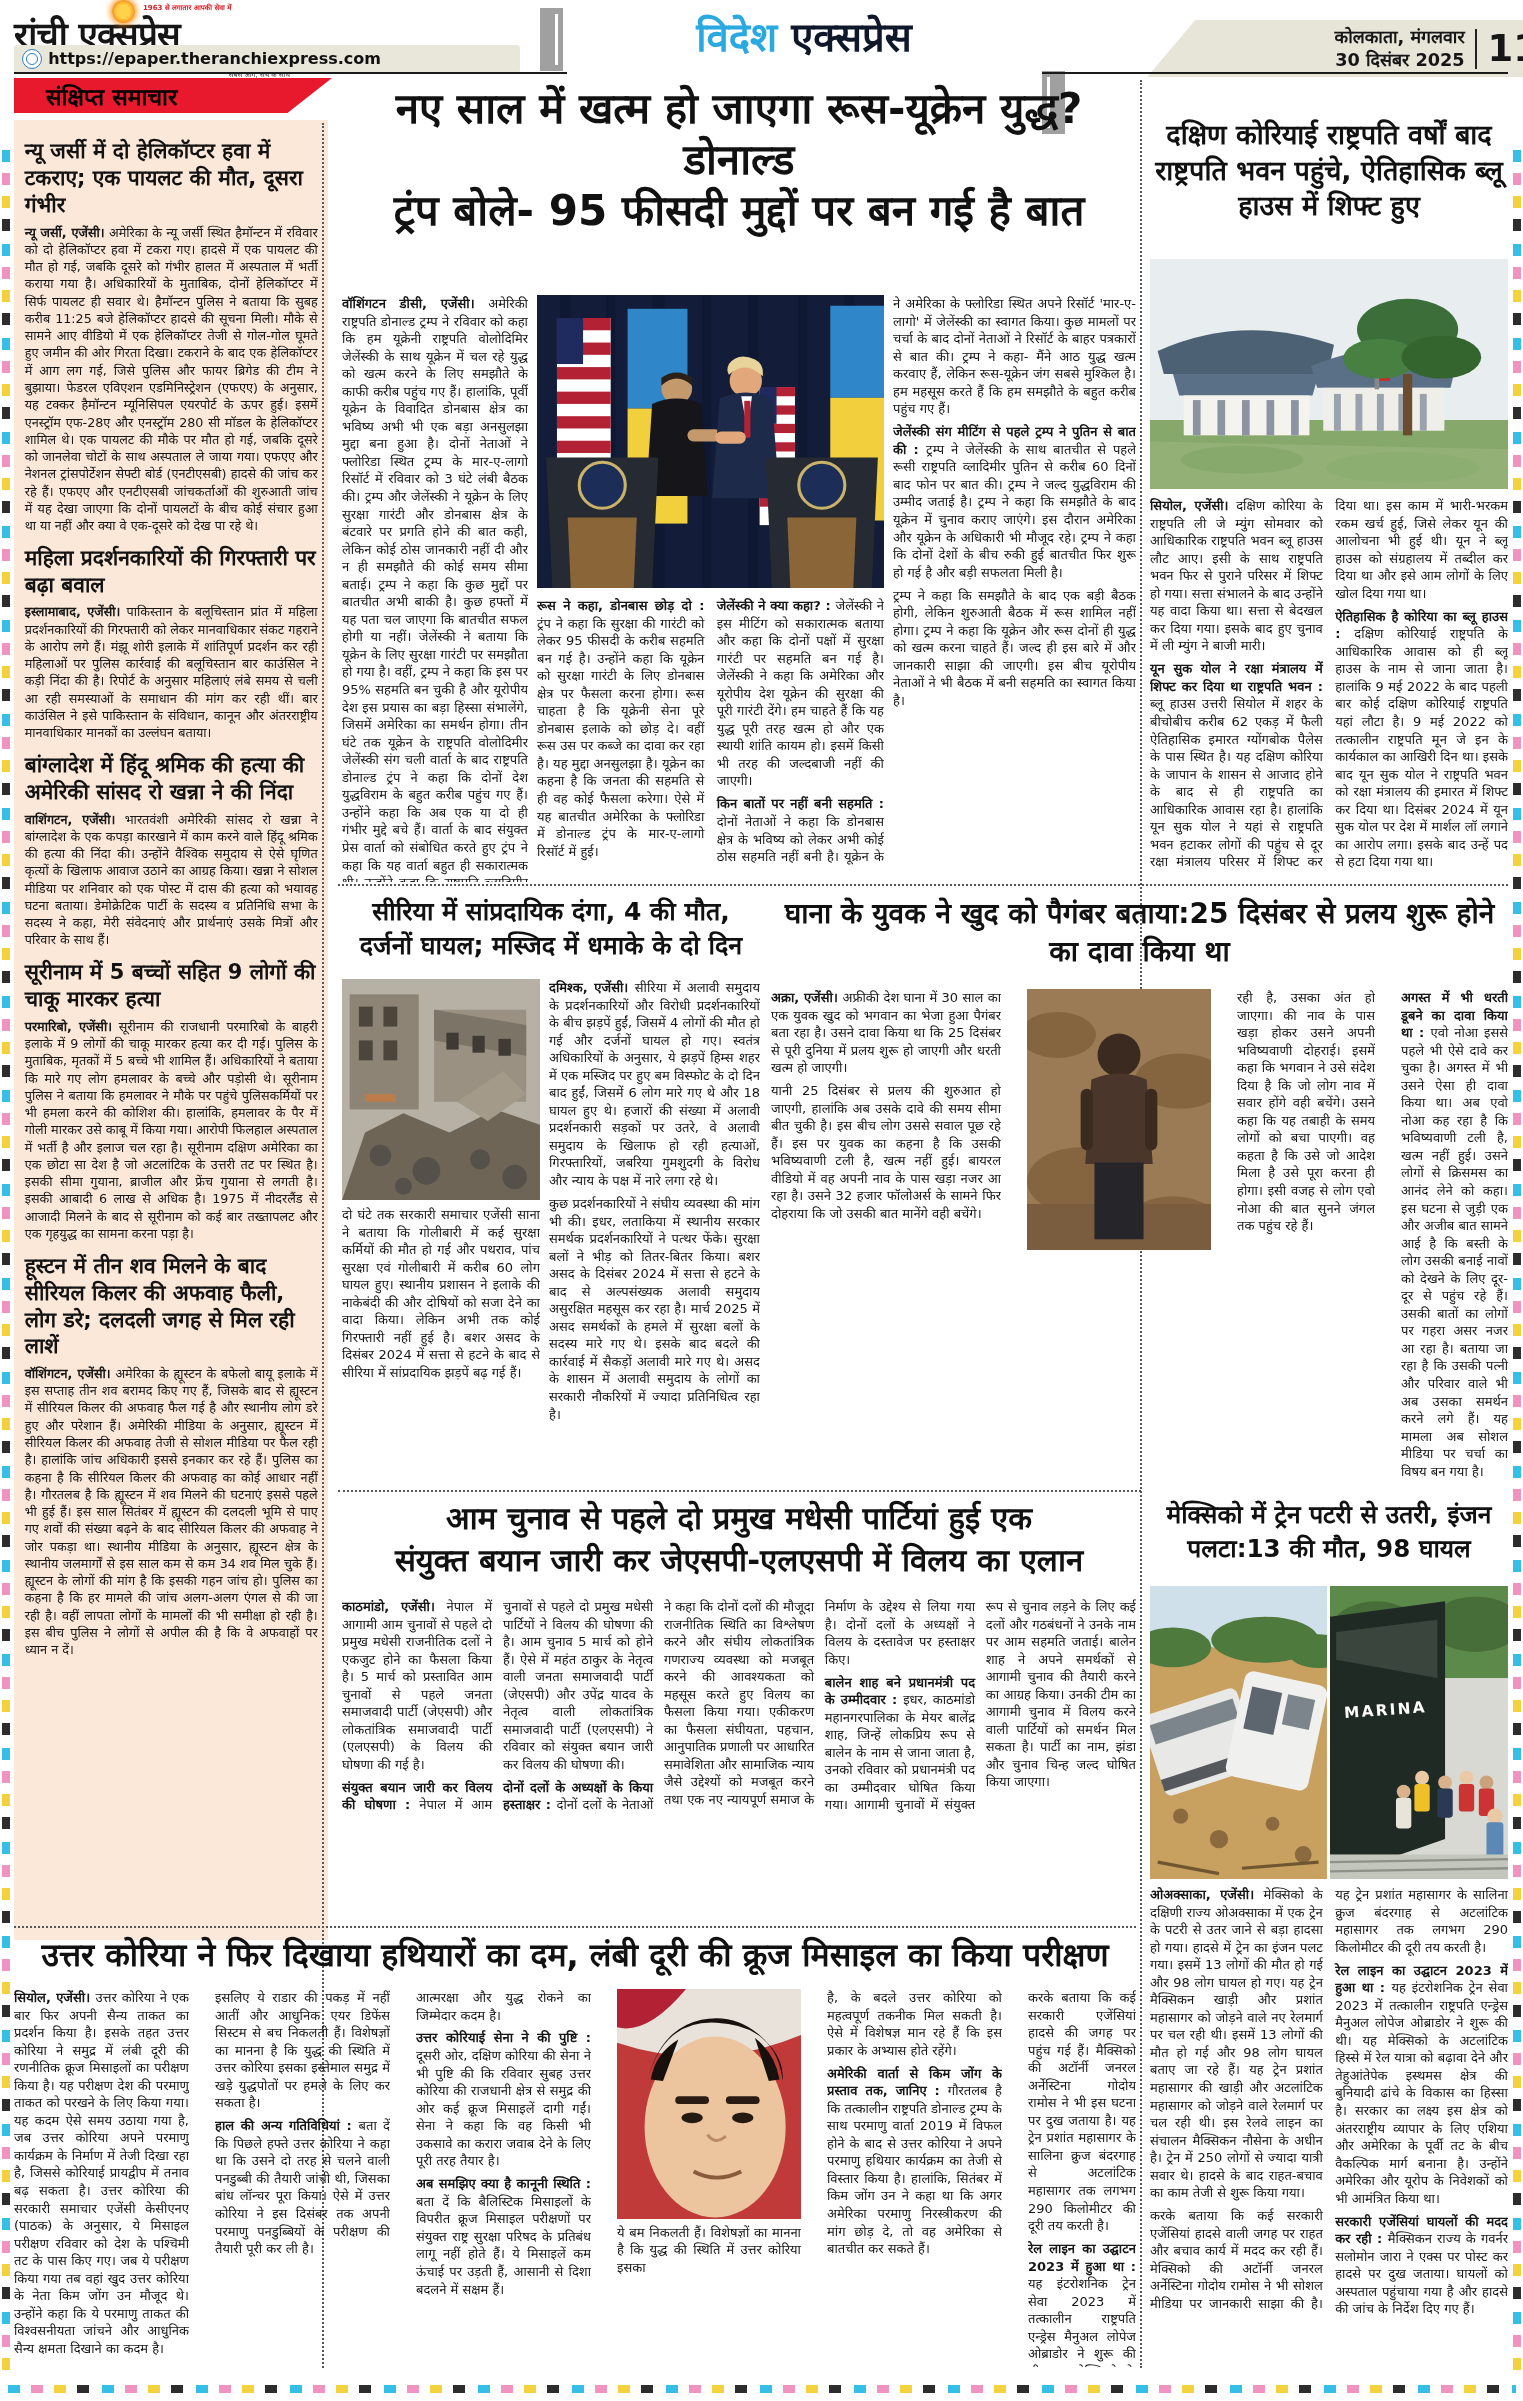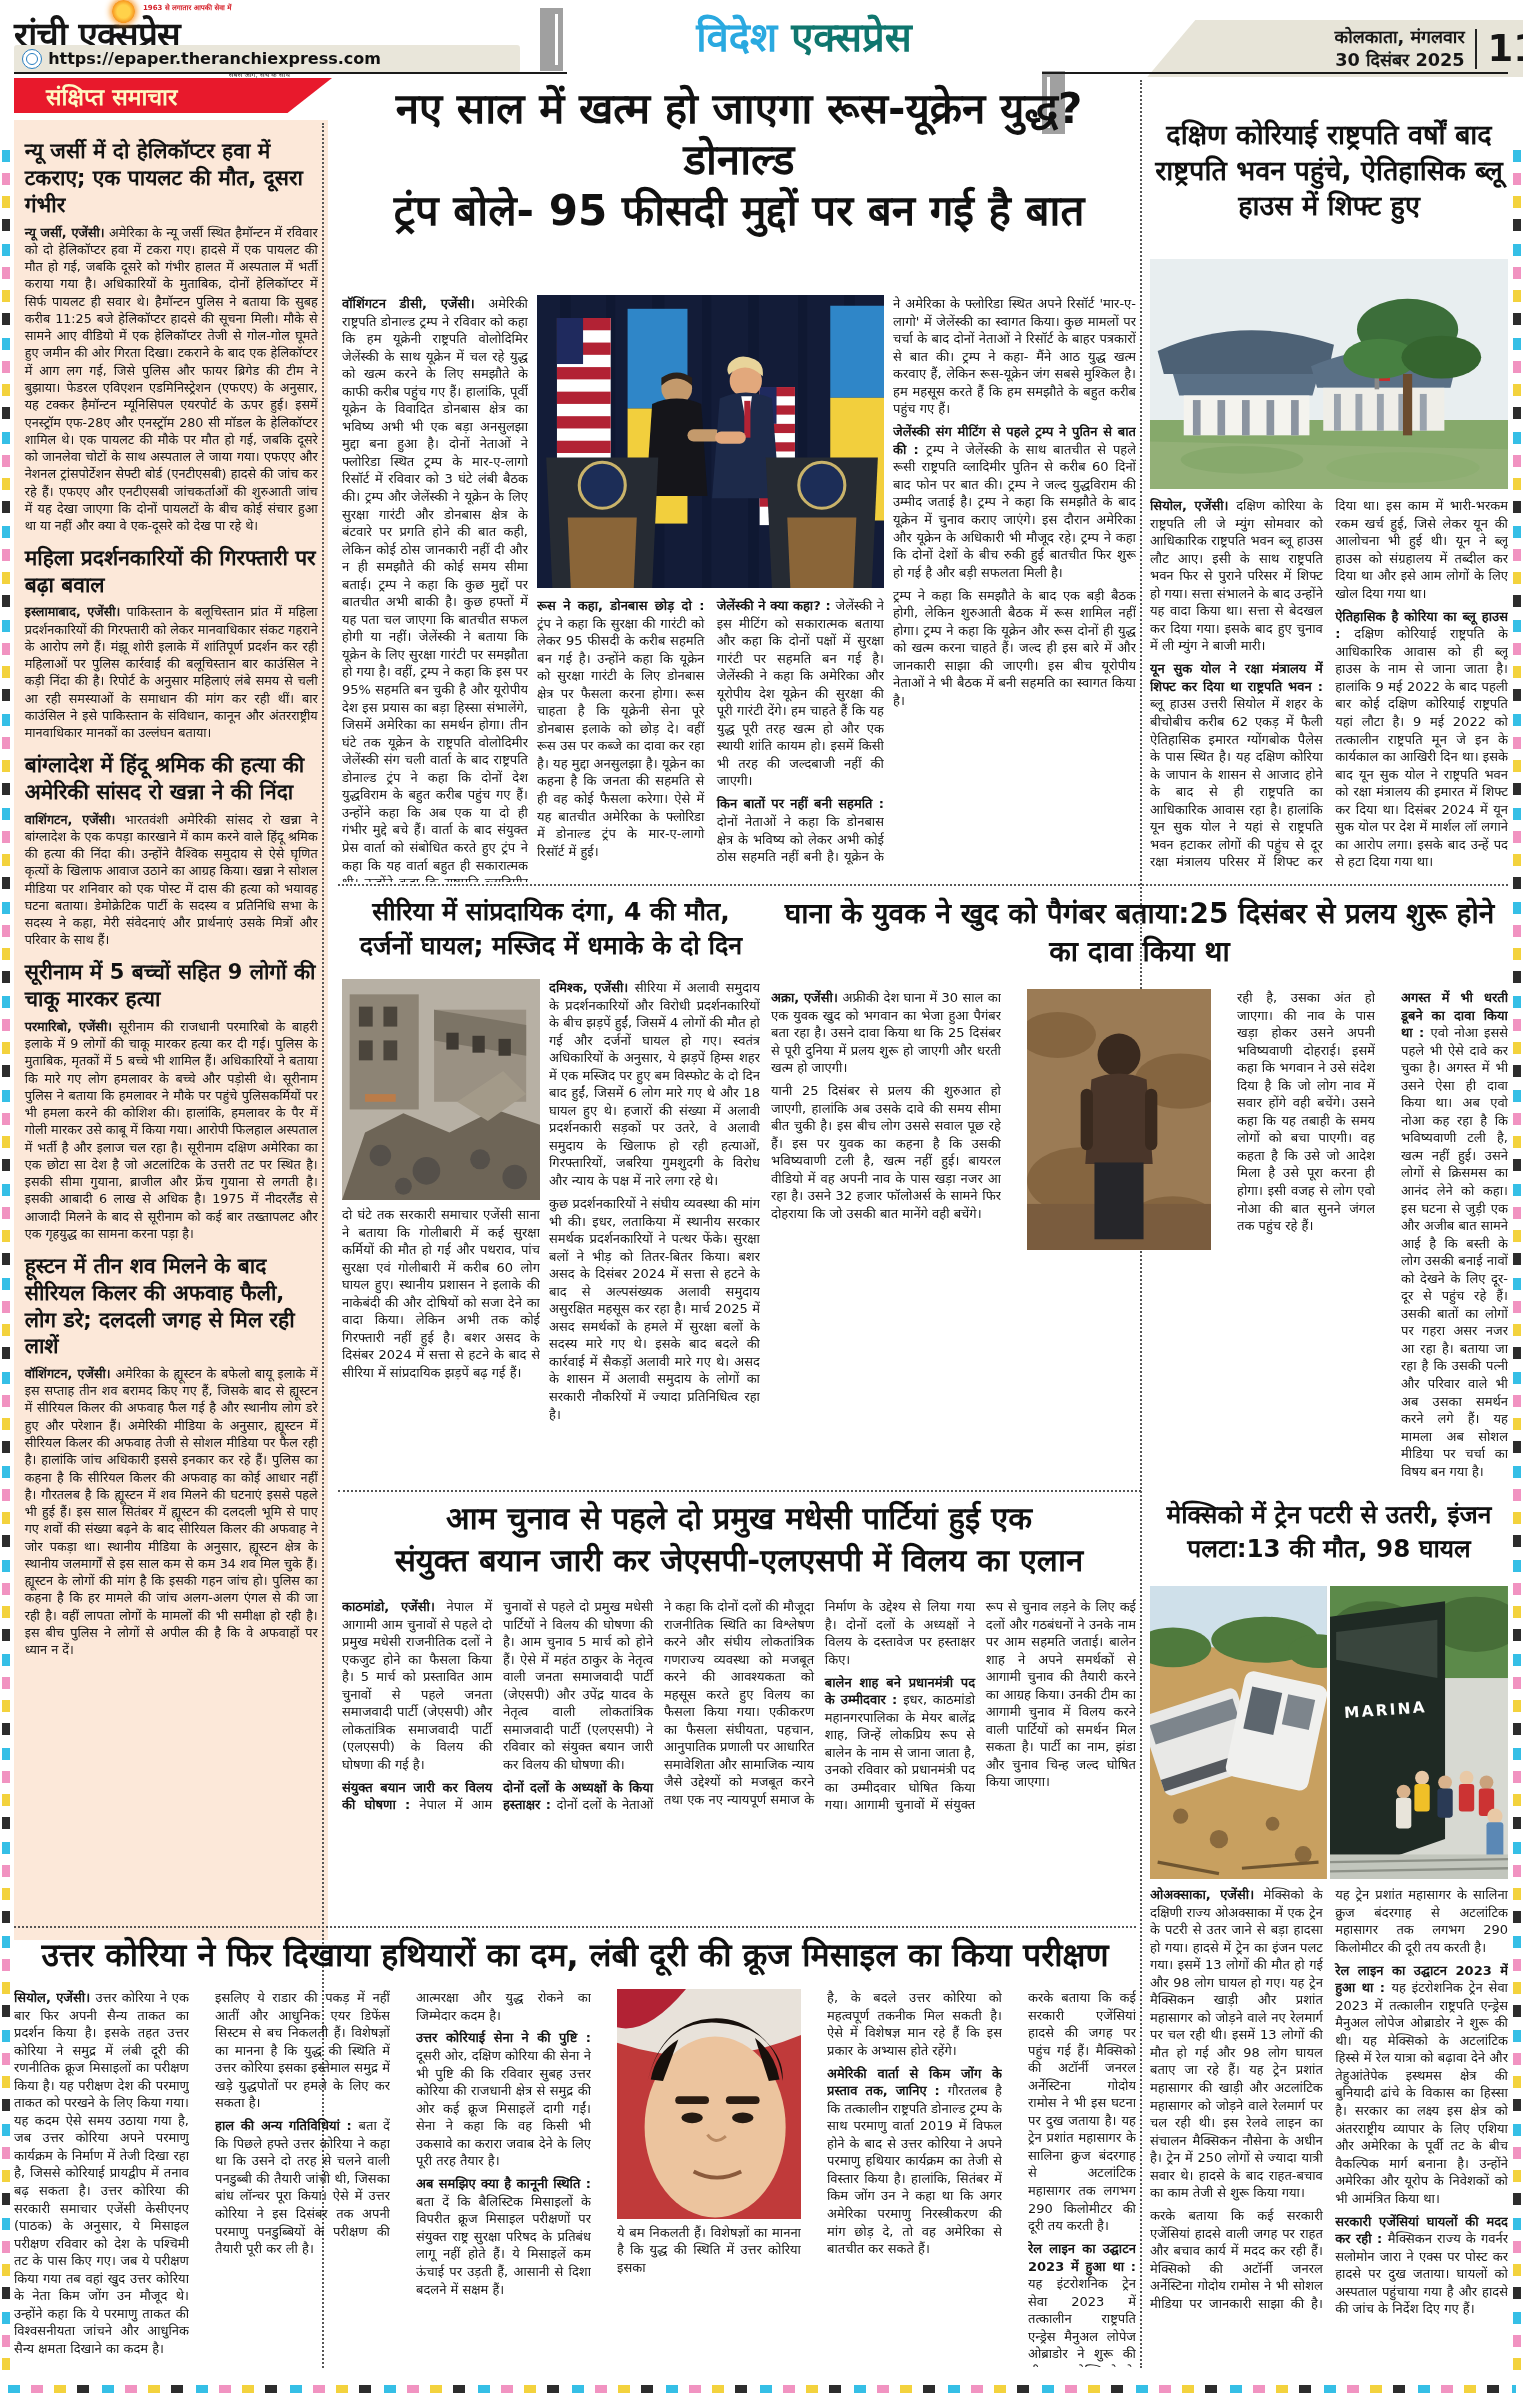--- a/index.html
+++ b/index.html
@@ -24,34 +24,34 @@
   .logo-tag-bottom{position:absolute;bottom:-10.7px;right:0;font-size:7px;color:#333;}
   .urlbar{display:flex;align-items:center;gap:6.1px;background:#e9e6da;border-radius:3.1px;
           padding:1.5px 7.7px;font-size:16px;font-weight:800;color:#111;}
   .url-icon{width:18.4px;height:18.4px;border-radius:50%;background:#fff;border:1.5px solid #2a7fc1;
             position:relative;flex:none;}
   .url-icon::after{content:"";position:absolute;inset:3.1px;border:1.5px solid #2a7fc1;border-radius:50%;}
   .bracket{width:23px;height:63px;background:#a0a0a0;position:relative;}
   .bracket .inner{position:absolute;top:6.1px;bottom:6.1px;width:3.8px;background:#fff;}
   .bracket.l .inner{right:4.6px;} .bracket.r .inner{left:4.6px;}
   .section-title{font-size:40px;font-weight:800;line-height:1;white-space:nowrap;}
-  .section-title .blue{color:#2aa9e0;} .section-title .black{color:#0f766e;}
+  .section-title .blue{color:#2aa9e0;} .section-title .black{color:#0f172a;}
   .datebox{background:#e7e4d8;clip-path:polygon(12% 0,100% 0,100% 100%,0 100%);
            display:flex;align-items:center;justify-content:flex-end;gap:10.7px;padding:3.1px 10.7px 3.1px 31px;}
   .datebox .citydate{text-align:right;font-weight:700;font-size:17.7px;line-height:1.25;}
   .datebox .vdiv{width:1.5px;height:40px;background:#222;}
   .datebox .pageno{font-size:37px;font-weight:800;line-height:1;}
   .hrule{background:#1a1a1a;height:2.3px;}
 
   
   .vdot{border-left:2.3px dotted #555;}
   .hdot{border-top:2.3px dotted #555;}
 
   
-  .briefs-band{background:#e8192c;color:#fef9c3;font-size:23px;font-weight:800;
+  .briefs-band{background:#e8192c;color:#000000;font-size:23px;font-weight:800;
                display:flex;align-items:center;padding-left:32px;
                clip-path:polygon(0 0,100% 0,86% 100%,0 100%);}
   .briefs-box{background:#fcе8d9;}
   .briefs-box{background:#fce8d9;padding:7.7px 10.7px;}
   .brief h3{margin:10.7px 0 4.6px;font-size:21px;line-height:1.28;font-weight:800;color:#131313;}
   .brief .para{font-size:12.7px;line-height:1.36;text-align:justify;}
 
   
   .para{font-size:13px;line-height:1.35;text-align:justify;margin:0 0 5.4px;}
   .para b{font-weight:800;}

